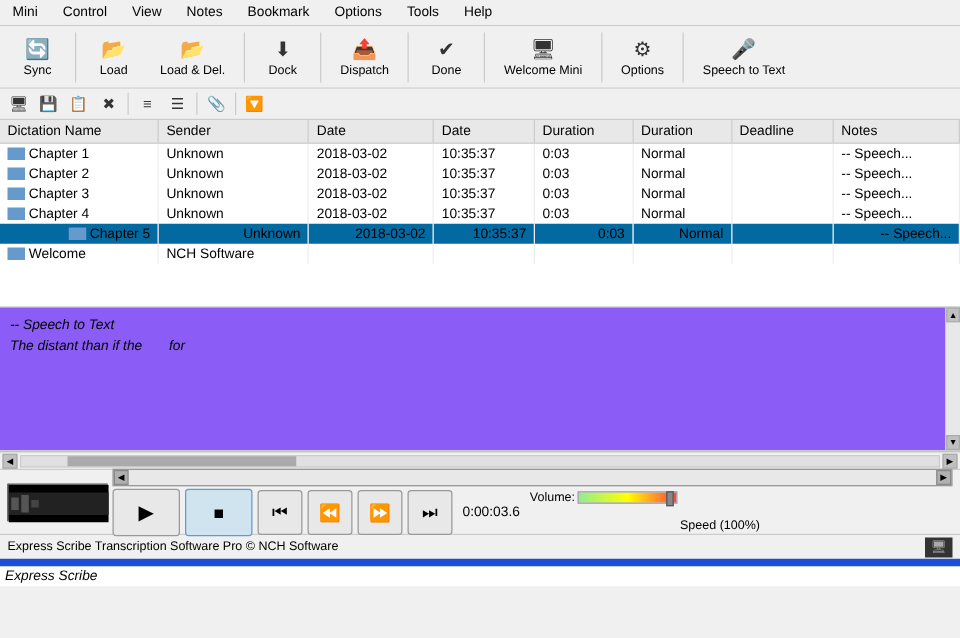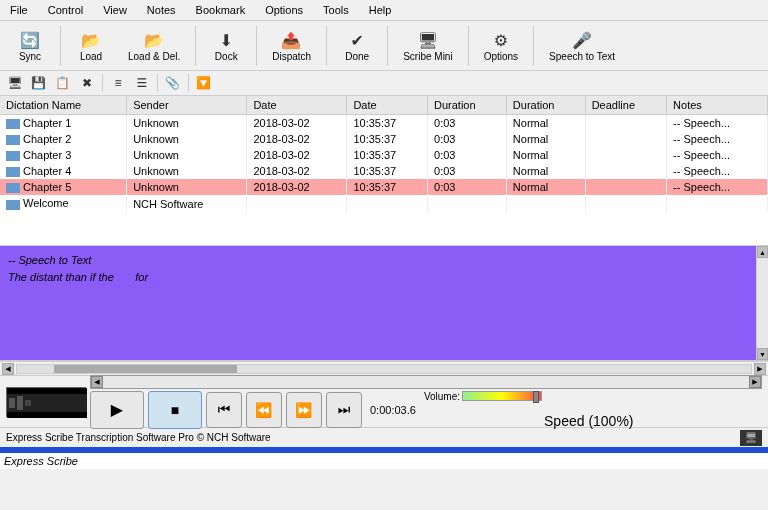--- a/index.html
+++ b/index.html
@@ -108,21 +108,21 @@
       padding: 3px 6px;
       font-weight: normal;
       border-right: 1px solid #ccc;
       border-bottom: 1px solid #ccc;
       font-size: 11px;
       white-space: nowrap;
     }
     #file-list tbody tr {
       cursor: pointer;
     }
-    #file-list tbody tr.selected { background: #fca5a5; }
+    #file-list tbody tr.selected { background: #0369a1; text-align: right; }
     #file-list tbody td {
       padding: 2px 6px;
       border-right: 1px solid #eee;
       font-size: 11px;
       white-space: nowrap;
     }
     .row-icon {
       width: 14px;
       height: 10px;
       display: inline-block;
@@ -199,21 +199,21 @@
     }
     .volume-thumb {
       position: absolute;
       right: 2px;
       top: -1px;
       width: 6px;
       height: 12px;
       background: #888;
       border: 1px solid #555;
     }
-    .speed-label { font-size: 14px; white-space: nowrap; margin-top: 22px; }
+    .speed-label { font-size: 10px; white-space: nowrap; margin-top: 22px; }
 
     
     #footer {
       background: #f0f0f0;
       border-top: 1px solid #ccc;
       display: flex;
       align-items: center;
       justify-content: space-between;
       padding: 1px 6px;
       height: 20px;
@@ -223,21 +223,21 @@
     #appname {
       font-style: italic;
       font-size: 11px;
       color: #000;
     }
   </style>
 </head>
 <body>
 
 <div id="menubar">
-  <span class="menu-item">File</span>
+  <span class="menu-item">Mini</span>
   <span class="menu-item">Control</span>
   <span class="menu-item">View</span>
   <span class="menu-item">Notes</span>
   <span class="menu-item">Bookmark</span>
   <span class="menu-item">Options</span>
   <span class="menu-item">Tools</span>
   <span class="menu-item">Help</span>
 </div>
 
 <div id="toolbar">
@@ -265,21 +265,21 @@
     <span>Dispatch</span>
   </div>
   <div class="toolbar-separator"></div>
   <div class="toolbar-btn">
     <div class="toolbar-icon">✔</div>
     <span>Done</span>
   </div>
   <div class="toolbar-separator"></div>
   <div class="toolbar-btn">
     <div class="toolbar-icon">🖥</div>
-    <span>Scribe Mini</span>
+    <span>Welcome Mini</span>
   </div>
   <div class="toolbar-separator"></div>
   <div class="toolbar-btn">
     <div class="toolbar-icon">⚙</div>
     <span>Options</span>
   </div>
   <div class="toolbar-separator"></div>
   <div class="toolbar-btn">
     <div class="toolbar-icon">🎤</div>
     <span>Speech to Text</span>

